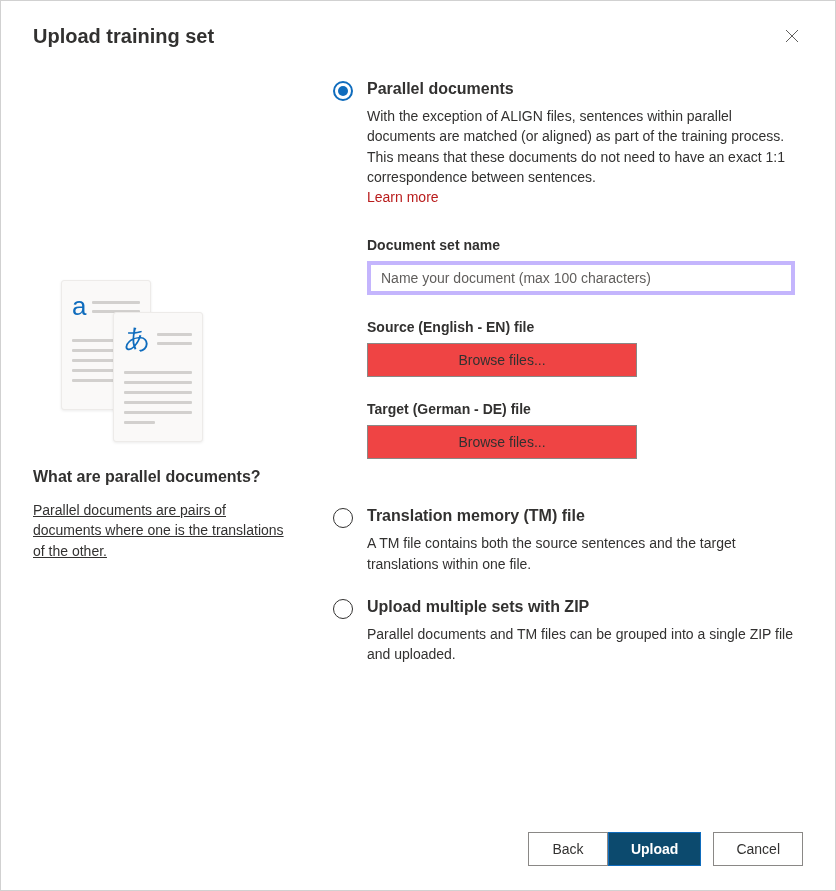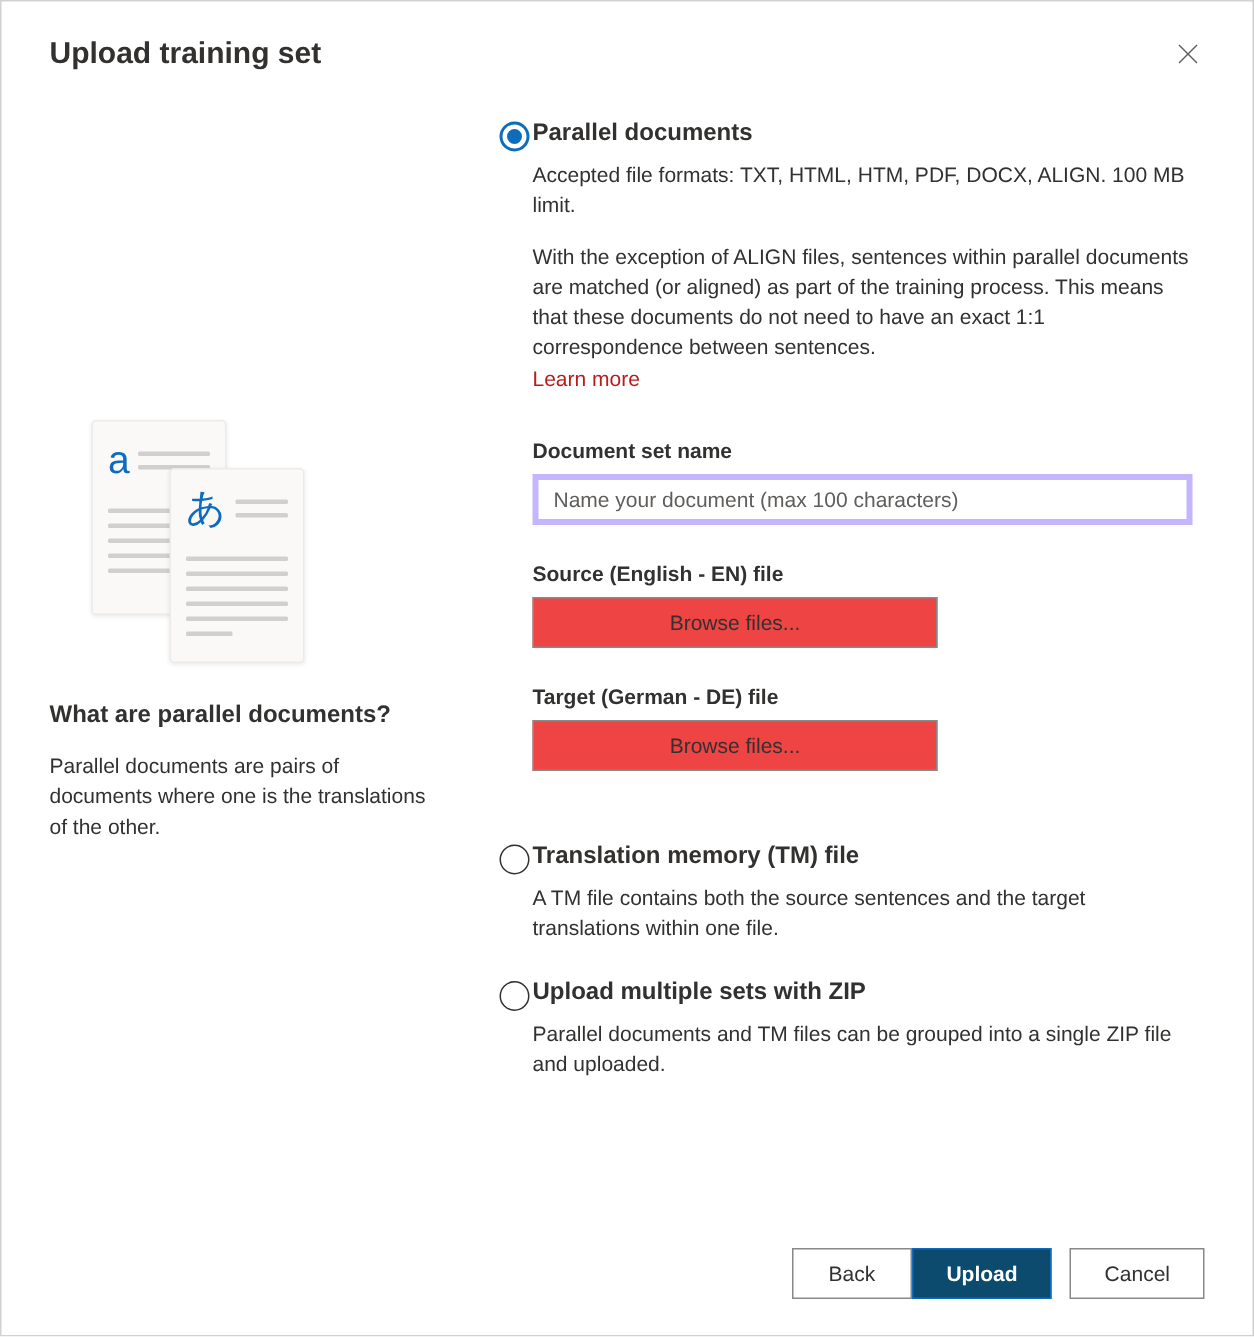--- a/index.html
+++ b/index.html
@@ -119,28 +119,29 @@
     .side-title {
       font-size: 16px;
       font-weight: 600;
       margin-bottom: 14px;
       color: #323130;
     }
     .side-desc {
       font-size: 14px;
       color: #323130;
       line-height: 1.45;
+      text-decoration: underline;
     }
     .right-panel {
       flex: 1;
       padding-right: 8px;
     }
     .option-block {
       display: flex;
-      gap: 2px;
+      gap: 14px;
       margin-bottom: 24px;
     }
     .radio {
       width: 20px;
       height: 20px;
       border: 1px solid #323130;
       border-radius: 50%;
       flex-shrink: 0;
       margin-top: 1px;
       position: relative;
@@ -305,21 +306,20 @@
       </div>
       <h2 class="side-title">What are parallel documents?</h2>
       <p class="side-desc">Parallel documents are pairs of documents where one is the translations of the other.</p>
     </div>
 
     <div class="right-panel">
       <div class="option-block">
         <div class="radio selected"></div>
         <div class="option-content">
           <div class="option-title">Parallel documents</div>
-          <p class="option-desc">Accepted file formats: TXT, HTML, HTM, PDF, DOCX, ALIGN. 100 MB limit.</p>
           <p class="option-detail">
             <span>With the exception of ALIGN files, sentences within parallel documents are matched (or aligned) as part of the training process. This means that these documents do not need to have an exact 1:1 correspondence between sentences.</span><br>
             <a class="learn-link">Learn more</a>
           </p>
 
           <div class="form-section">
             <div class="field-label">Document set name</div>
             <input type="text" class="text-input" placeholder="Name your document (max 100 characters)" style="">
 
             <div class="field-label">Source (English - EN) file</div>

